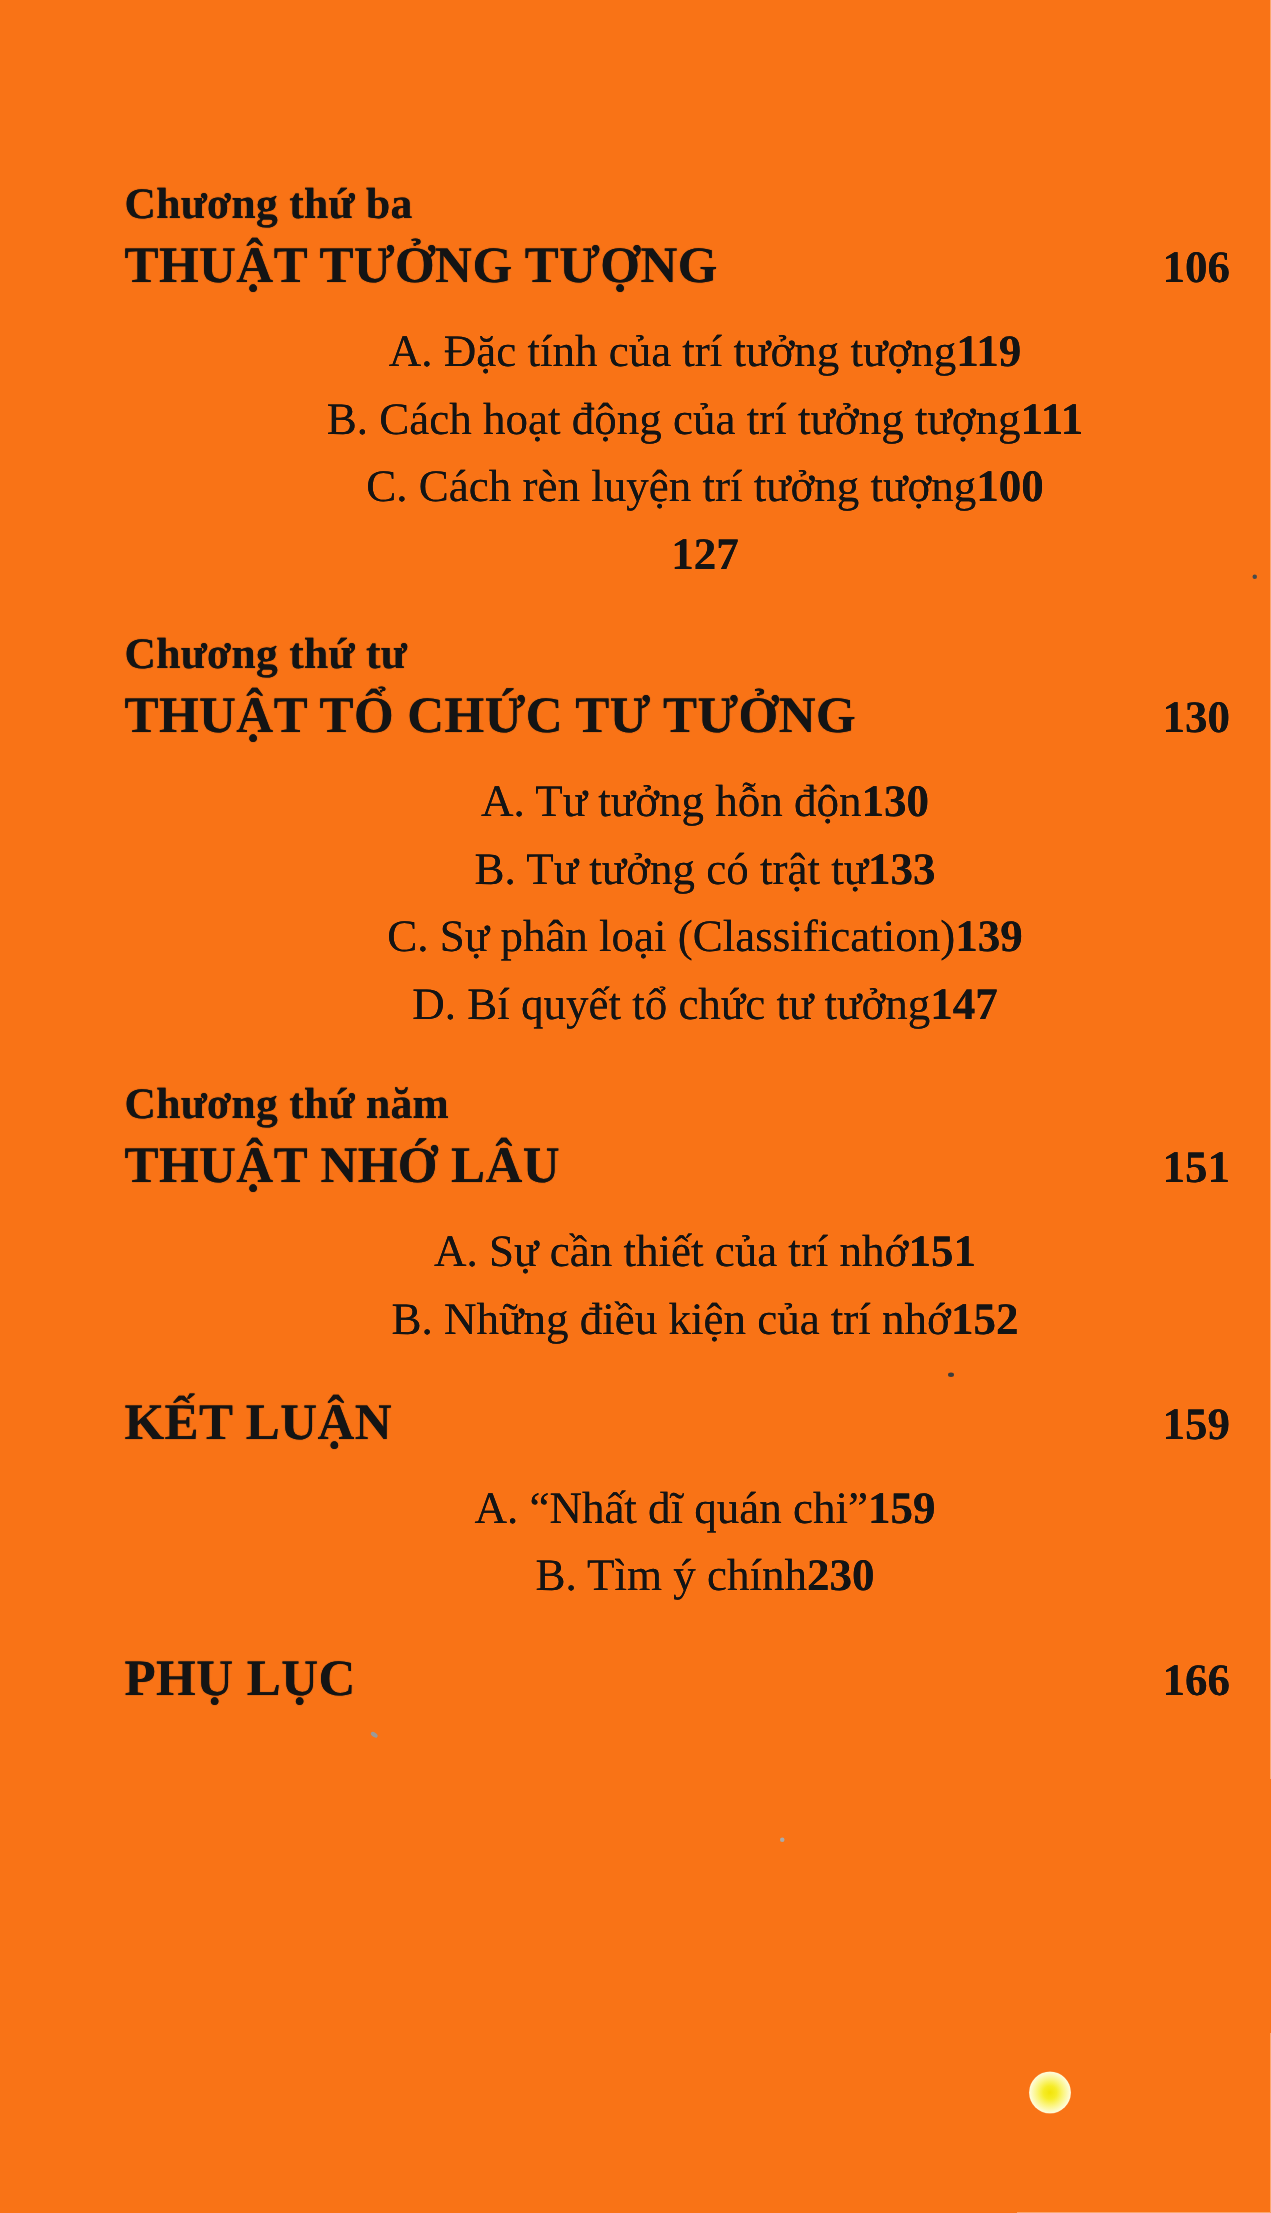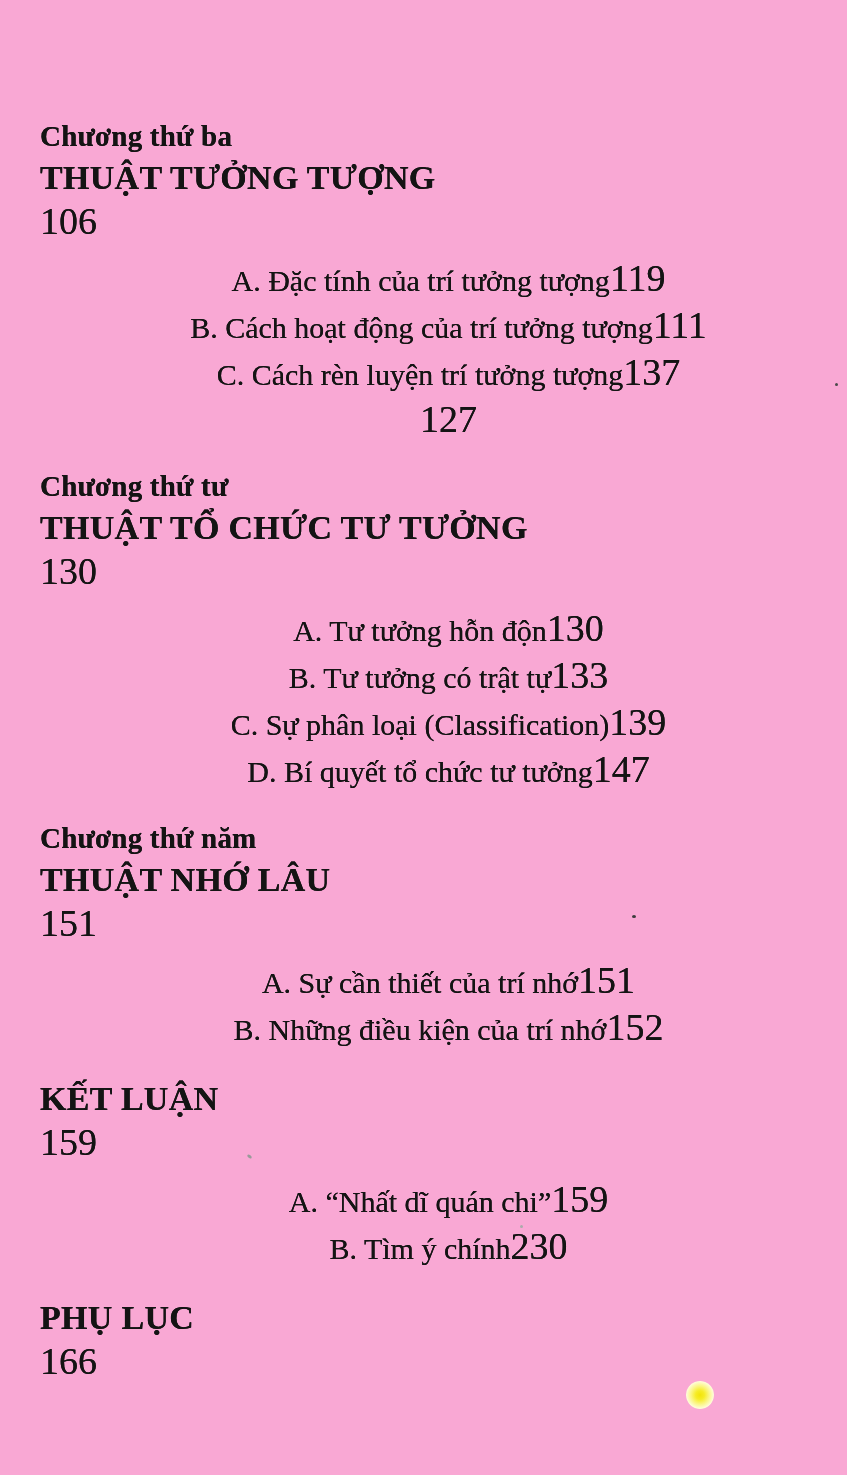--- a/index.html
+++ b/index.html
@@ -12,48 +12,47 @@
     height: 1475px;
     overflow: hidden;
     font-family: "Liberation Serif", "DejaVu Serif", serif;
     color: #141414;
   }
   .page {
     position: relative;
     width: 847px;
     height: 1475px;
     box-sizing: border-box;
-    padding: 118px 27px 0 40px;
-    background: #f9a8d4;
+    padding: 118px 27px 0 83px;
+    background: #f97316;
   }
   .toc-section { margin-bottom: 26px; }
   .chapter-label {
     font-weight: bold;
     font-size: 29px;
     line-height: 37px;
     letter-spacing: 0.2px;
     text-shadow: 0 0 0.6px currentColor;
   }
   .title-row {
     display: flex;
-    justify-content: flex-start;
+    justify-content: space-between;
     align-items: baseline;
     margin-top: 2px;
-    flex-direction: column;
   }
   .section-title {
     font-weight: bold;
     font-size: 34px;
     line-height: 42px;
     letter-spacing: 0.3px;
     text-shadow: 0 0 0.6px currentColor;
   }
   .pagenum {
-    font-weight: normal;
-    font-size: 38px;
+    font-weight: bold;
+    font-size: 30px;
     text-shadow: 0 0 0.4px currentColor;
   }
   .items { margin-top: 13px; }
   .item-row {
     display: flex;
     justify-content: center;
     align-items: baseline;
     font-size: 30px;
     line-height: 45px;
     padding-left: 37px;
@@ -90,21 +89,21 @@
       <div class="item-row">
         <span class="item-label">A. Đặc tính của trí tưởng tượng</span>
         <span class="pagenum">119</span>
       </div>
       <div class="item-row">
         <span class="item-label">B. Cách hoạt động của trí tưởng tượng</span>
         <span class="pagenum">111</span>
       </div>
       <div class="item-row">
         <span class="item-label">C. Cách rèn luyện trí tưởng tượng</span>
-        <span class="pagenum">137</span>
+        <span class="pagenum">100</span>
       </div>
       <div class="item-row">
         <span class="pagenum">127</span>
       </div>
     </div>
   </section>
 
   <section class="toc-section">
     <div class="chapter-label">Chương thứ tư</div>
     <div class="title-row">

